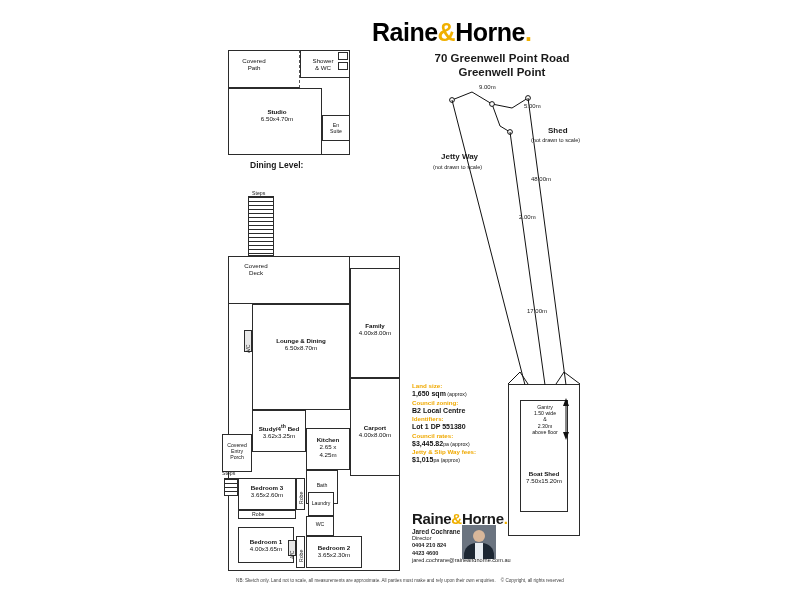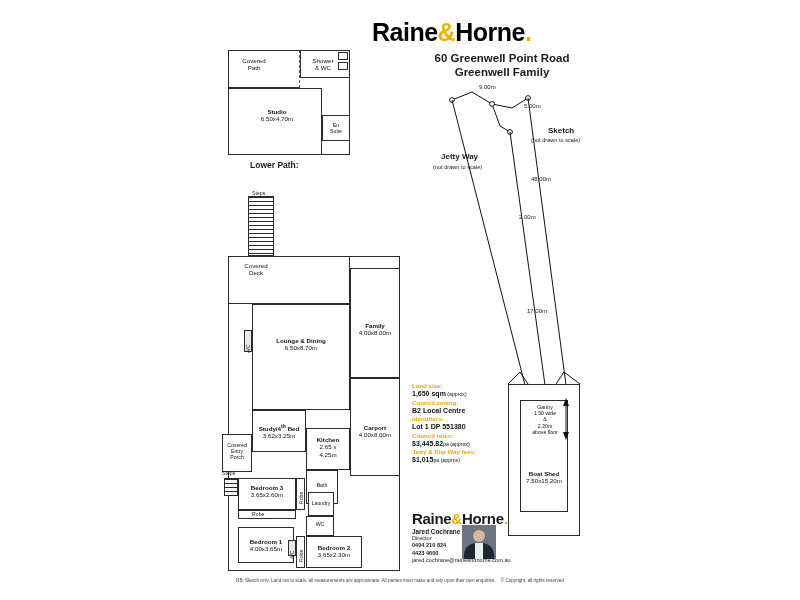--- a/index.html
+++ b/index.html
@@ -116,42 +116,42 @@
 </head>
 <body>
 
 <div class="page">
 
   <div class="abs brand-top">
     <span>Raine</span><span class="amp">&amp;</span><span>Horne</span><span class="dot">.</span>
   </div>
 
   <div class="abs addr">
-    <div>60 Greenwell Point Road</div>
-    <div>Greenwell Family</div>
+    <div>70 Greenwell Point Road</div>
+    <div>Greenwell Point</div>
   </div>
 
   <div class="abs rm" style="left:228px; top:50px; width:122px; height:105px;"></div>
 
   <div class="abs rm" style="left:228px; top:50px; width:72px; height:38px; border-right:1px dashed #555;"></div>
   <div class="abs label" style="left:230px; top:57px; width:48px;">Covered<br>Path</div>
 
   <div class="abs rm" style="left:300px; top:50px; width:50px; height:28px;"></div>
   <div class="abs label" style="left:302px; top:57px; width:42px;">Shower<br>&amp; WC</div>
 
   <div class="abs rm" style="left:338px; top:52px; width:10px; height:8px;"></div>
   <div class="abs rm" style="left:338px; top:62px; width:10px; height:8px;"></div>
 
   <div class="abs rm" style="left:228px; top:88px; width:94px; height:67px;"></div>
   <div class="abs label" style="left:245px; top:108px; width:64px;"><b>Studio</b><br>6.50x4.70m</div>
 
   <div class="abs rm" style="left:322px; top:115px; width:28px; height:26px;"></div>
   <div class="abs label tiny" style="left:322px; top:122px; width:28px;">En<br>Suite</div>
 
-  <div class="abs section-title" style="left:250px; top:160px;">Lower Path:</div>
+  <div class="abs section-title" style="left:250px; top:160px;">Dining Level:</div>
 
   <div class="abs rm hatch" style="left:248px; top:196px; width:26px; height:60px;"></div>
   <div class="abs tiny" style="left:252px; top:190px;">Steps</div>
 
   <div class="abs rm" style="left:228px; top:256px; width:172px; height:315px;"></div>
 
   <div class="abs rm" style="left:228px; top:256px; width:122px; height:48px;"></div>
   <div class="abs label" style="left:233px; top:262px; width:46px;">Covered<br>Deck</div>
 
   <div class="abs rm" style="left:252px; top:304px; width:98px; height:106px;"></div>
@@ -229,21 +229,21 @@
 
     <path d="M508,384 L520,372 L528,384" fill="none" stroke="#111" stroke-width="1"></path>
     <path d="M556,384 L564,372 L580,384" fill="none" stroke="#111" stroke-width="1"></path>
 
     <line x1="566" y1="402" x2="566" y2="436" stroke="#111" stroke-width="1"></line>
     <polygon points="566,398 563,406 569,406" fill="#111"></polygon>
     <polygon points="566,440 563,432 569,432" fill="#111"></polygon>
   </svg>
 
   <div class="abs" style="left:548px; top:126px; font-size:8px; font-weight:bold;">
-    <span>Sketch</span>
+    <span>Shed</span>
   </div>
   <div class="abs" style="left:531px; top:137px; font-size:5.6px;">
     <span>(not drawn to scale)</span>
   </div>
   <div class="abs" style="left:441px; top:152px; font-size:8px; font-weight:bold;">
     <span>Jetty Way</span>
   </div>
   <div class="abs" style="left:433px; top:164px; font-size:5.6px;">
     <span>(not drawn to scale)</span>
   </div>

